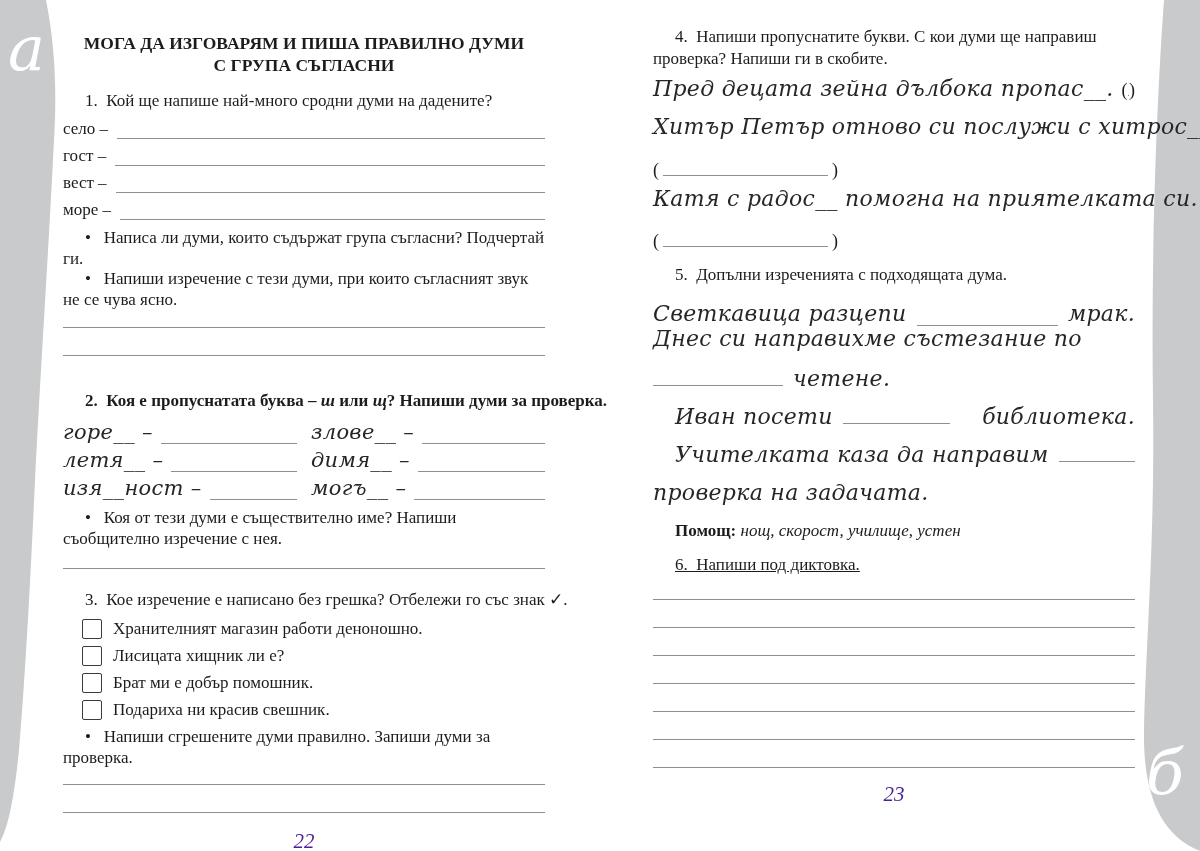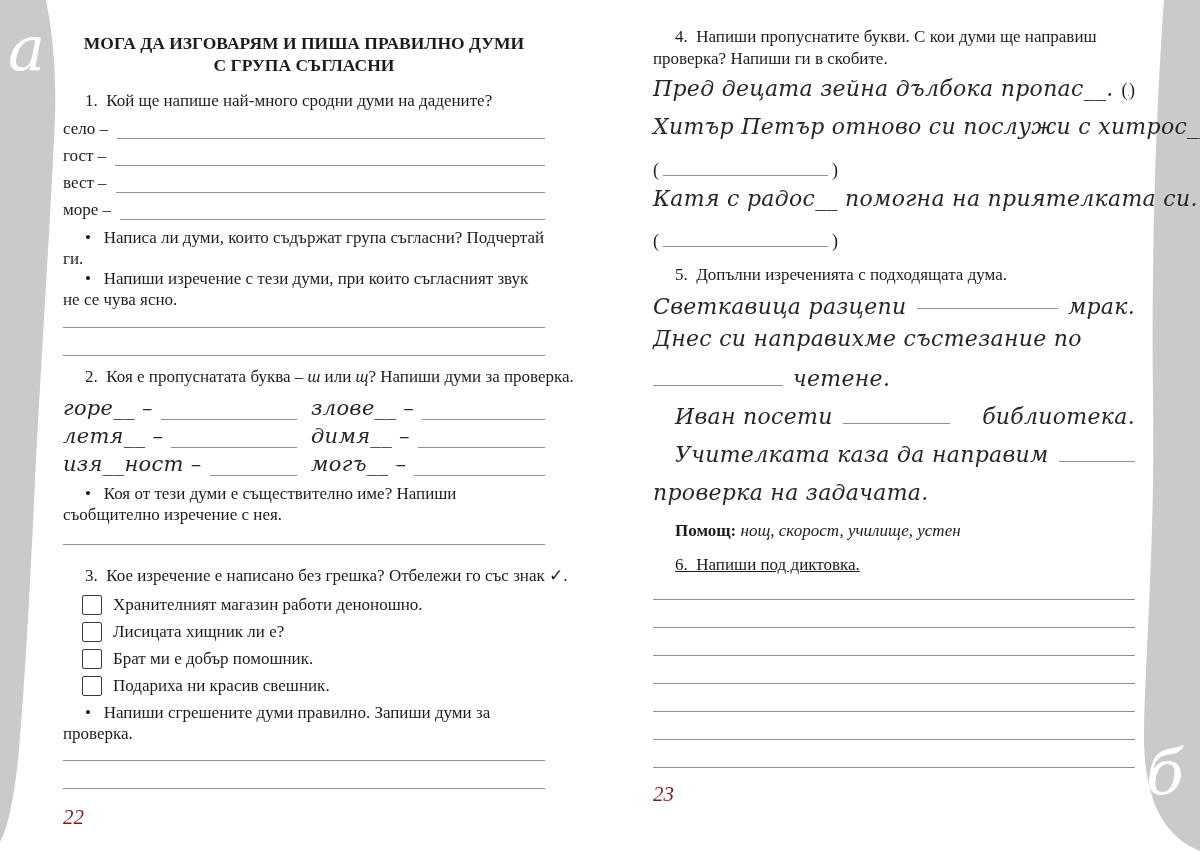--- a/index.html
+++ b/index.html
@@ -73,23 +73,24 @@
   .w165 { width:165px; } .w175 { width:175px; }
 
   .cursive-line { white-space:nowrap; }
   .print-paren { font-family:"Liberation Serif","DejaVu Serif",serif; font-style:normal; font-size:18px; color:#1c1c1c; }
 
   .help-line { font-size:17px; line-height:22px; text-indent:22px; }
   .help-line .hw { font-weight:bold; }
   .help-line .hwords { font-style:italic; }
 
   .pagenum {
+    text-align:center;
     font-style:italic;
     font-size:21px;
-    color:#7f1d1d;
+    color:#4c1d95;
     line-height:24px;
   }
 </style>
 </head>
 <body>
 
 <svg class="band-svg" viewBox="0 0 1200 851">
   <path fill="#c9cacc" d="M0,0 L46,0 C55,45 57,90 54,140 C48,260 40,380 35,480 C30,590 25,680 19,750 C14,800 8,828 0,842 Z"></path>
   <path fill="#c9cacc" d="M1200,0 L1164,0 C1156,110 1151,260 1153,400 C1155,540 1146,640 1144,730 C1143,790 1158,834 1200,851 Z"></path>
 </svg>
@@ -118,21 +119,21 @@
     <span class="label">море –</span>
     <span class="fill"></span>
   </div>
 
   <div class="bullet" style="margin-top:8px;">•&nbsp;&nbsp;&nbsp;Написа ли думи, които съдържат група съгласни? Подчертай ги.</div>
   <div class="bullet">•&nbsp;&nbsp;&nbsp;Напиши изречение с тези думи, при които съгласният звук не се чува ясно.</div>
 
   <div class="rule" style="height:18px;"></div>
   <div class="rule" style="height:28px;"></div>
 
-  <div class="num-heading" style="margin-top:10px;"><span>2.&nbsp;&nbsp;Коя е пропуснатата буква – </span><i>ш</i><span> или </span><i>щ</i><span>? Напиши думи за проверка.</span></div>
+  <div class="num-heading" style="margin-top:34px;font-weight:bold;"><span>2.&nbsp;&nbsp;Коя е пропуснатата буква – </span><i>ш</i><span> или </span><i>щ</i><span>? Напиши думи за проверка.</span></div>
 
   <div class="hw-row" style="margin-top:4px;">
     <div class="hw-cell">
       <span class="cursive">горе__ –</span>
       <span class="fill"></span>
     </div>
     <div class="hw-cell">
       <span class="cursive">злове__ –</span>
       <span class="fill"></span>
     </div>
@@ -211,21 +212,21 @@
     <span class="cursive">Катя с радос__ помогна на приятелката си.</span>
   </div>
   <div style="height:30px; line-height:30px;">
     <span class="print-paren">(</span>
     <span class="blank w165"></span>
     <span class="print-paren">)</span>
   </div>
 
   <div class="num-heading" style="margin-top:8px;">5.&nbsp;&nbsp;Допълни изреченията с подходящата дума.</div>
 
-  <div class="cursive-line" style="height:40px; display:flex; align-items:center;">
+  <div class="cursive-line" style="height:40px; display:flex; align-items:flex-end;">
     <span class="cursive">Светкавица разцепи</span>
     <span class="blank w175" style="margin:0 10px;"></span>
     <span class="cursive">мрак.</span>
   </div>
   <div class="cursive-line" style="height:40px; display:flex; align-items:flex-start;">
     <span class="cursive">Днес си направихме състезание по</span>
   </div>
   <div class="cursive-line" style="height:38px; display:flex; align-items:baseline;">
     <span class="blank w130" style="margin-right:10px;"></span>
     <span class="cursive">четене.</span>

